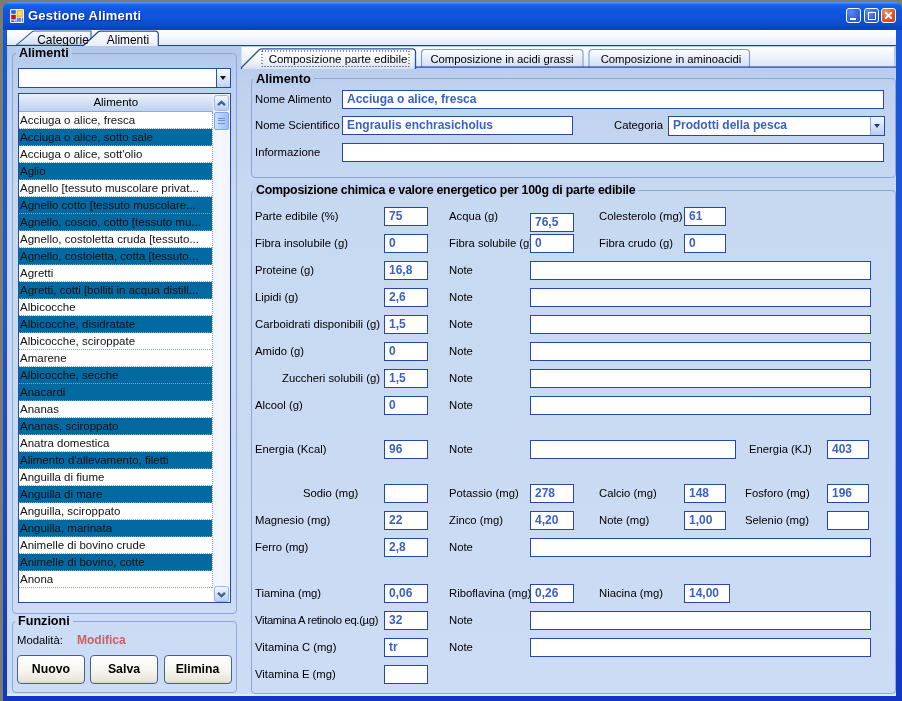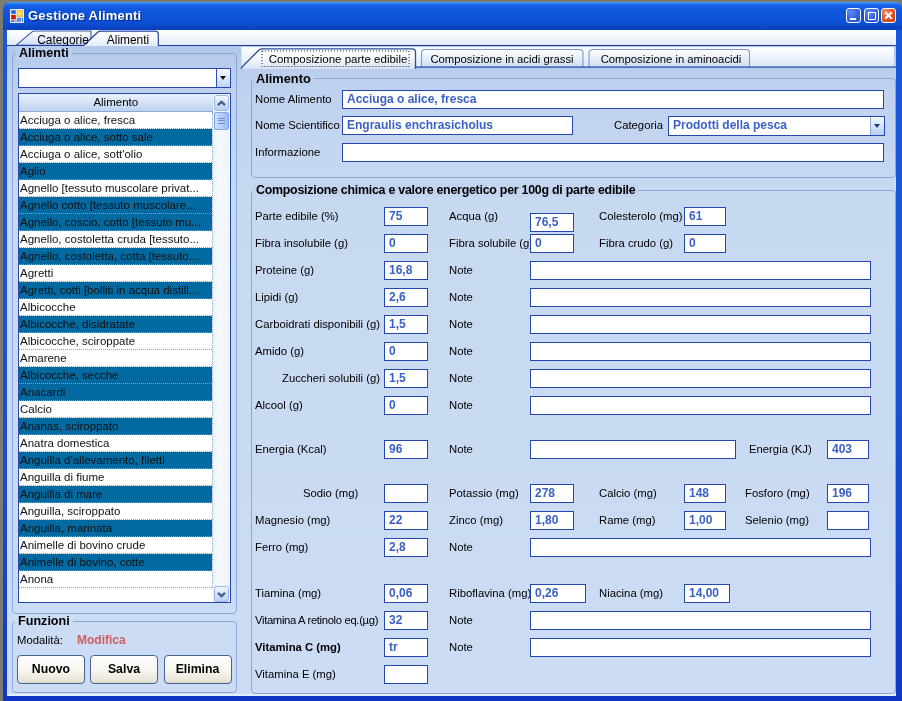--- a/index.html
+++ b/index.html
@@ -110,24 +110,24 @@
     <div class="row">Agnello, costoletta cruda [tessuto...</div>
     <div class="row b">Agnello, costoletta, cotta [tessuto...</div>
     <div class="row">Agretti</div>
     <div class="row b">Agretti, cotti [bolliti in acqua distill...</div>
     <div class="row">Albicocche</div>
     <div class="row b">Albicocche, disidratate</div>
     <div class="row">Albicocche, sciroppate</div>
     <div class="row">Amarene</div>
     <div class="row b">Albicocche, secche</div>
     <div class="row b">Anacardi</div>
-    <div class="row">Calcio</div>
+    <div class="row">Ananas</div>
     <div class="row b">Ananas, sciroppato</div>
     <div class="row">Anatra domestica</div>
-    <div class="row b">Anguilla d'allevamento, filetti</div>
+    <div class="row b">Alimento d'allevamento, filetti</div>
     <div class="row">Anguilla di fiume</div>
     <div class="row b">Anguilla di mare</div>
     <div class="row">Anguilla, sciroppato</div>
     <div class="row b">Anguilla, marinata</div>
     <div class="row">Animelle di bovino crude</div>
     <div class="row b">Animelle di bovino, cotte</div>
     <div class="row">Anona</div>
    </div>
 
    <div class="abs" style="left:193.5px;top:0;width:17px;height:508px;background:linear-gradient(90deg,#ebf1fb,#f5f8fd 30%,#f0f5fc);">
@@ -253,40 +253,40 @@
  <div class="inp" style="left:384px;top:484px;width:44px;"></div>
  <div class="lbl" style="left:449px;top:484px;">Potassio (mg)</div>
  <div class="inp" style="left:530px;top:484px;width:44px;">278</div>
  <div class="lbl" style="left:599px;top:484px;">Calcio (mg)</div>
  <div class="inp" style="left:684px;top:484px;width:42px;">148</div>
  <div class="lbl" style="left:745px;top:484px;">Fosforo (mg)</div>
  <div class="inp" style="left:827px;top:484px;width:42px;">196</div>
  <div class="lbl" style="left:255px;top:511px;">Magnesio (mg)</div>
  <div class="inp" style="left:384px;top:511px;width:44px;">22</div>
  <div class="lbl" style="left:449px;top:511px;">Zinco (mg)</div>
- <div class="inp" style="left:530px;top:511px;width:44px;">1,80</div>
- <div class="lbl" style="left:599px;top:511px;">Rame (mg)</div>
+ <div class="inp" style="left:530px;top:511px;width:44px;">4,20</div>
+ <div class="lbl" style="left:599px;top:511px;">Note (mg)</div>
  <div class="inp" style="left:684px;top:511px;width:42px;">1,00</div>
  <div class="lbl" style="left:745px;top:511px;">Selenio (mg)</div>
  <div class="inp" style="left:827px;top:511px;width:42px;"></div>
 
  <div class="lbl" style="left:255px;top:538px;">Ferro (mg)</div>
  <div class="inp" style="left:384px;top:538px;width:44px;">2,8</div>
  <div class="lbl" style="left:449px;top:538px;">Note</div>
  <div class="inp" style="left:530px;top:538px;width:341px;"></div>
 
  <div class="lbl" style="left:255px;top:584px;">Tiamina (mg)</div>
  <div class="inp" style="left:384px;top:584px;width:44px;">0,06</div>
  <div class="lbl" style="left:449px;top:584px;">Riboflavina (mg)</div>
- <div class="inp" style="left:530px;top:584px;width:56px;">0,26</div>
+ <div class="inp" style="left:530px;top:584px;width:44px;">0,26</div>
  <div class="lbl" style="left:599px;top:584px;">Niacina (mg)</div>
  <div class="inp" style="left:684px;top:584px;width:46px;">14,00</div>
  <div class="lbl" style="left:255px;top:611px;letter-spacing:-0.35px;">Vitamina A retinolo eq.(µg)</div>
  <div class="inp" style="left:384px;top:611px;width:44px;">32</div>
  <div class="lbl" style="left:449px;top:611px;">Note</div>
  <div class="inp" style="left:530px;top:611px;width:341px;"></div>
- <div class="lbl" style="left:255px;top:638px;font-weight:bold;">Vitamina C (mg)</div>
+ <div class="lbl" style="left:255px;top:638px;">Vitamina C (mg)</div>
  <div class="inp" style="left:384px;top:638px;width:44px;">tr</div>
  <div class="lbl" style="left:449px;top:638px;">Note</div>
  <div class="inp" style="left:530px;top:638px;width:341px;"></div>
  <div class="lbl" style="left:255px;top:665px;">Vitamina E (mg)</div>
  <div class="inp" style="left:384px;top:665px;width:44px;"></div>
 </div>
 
 </body></html>

